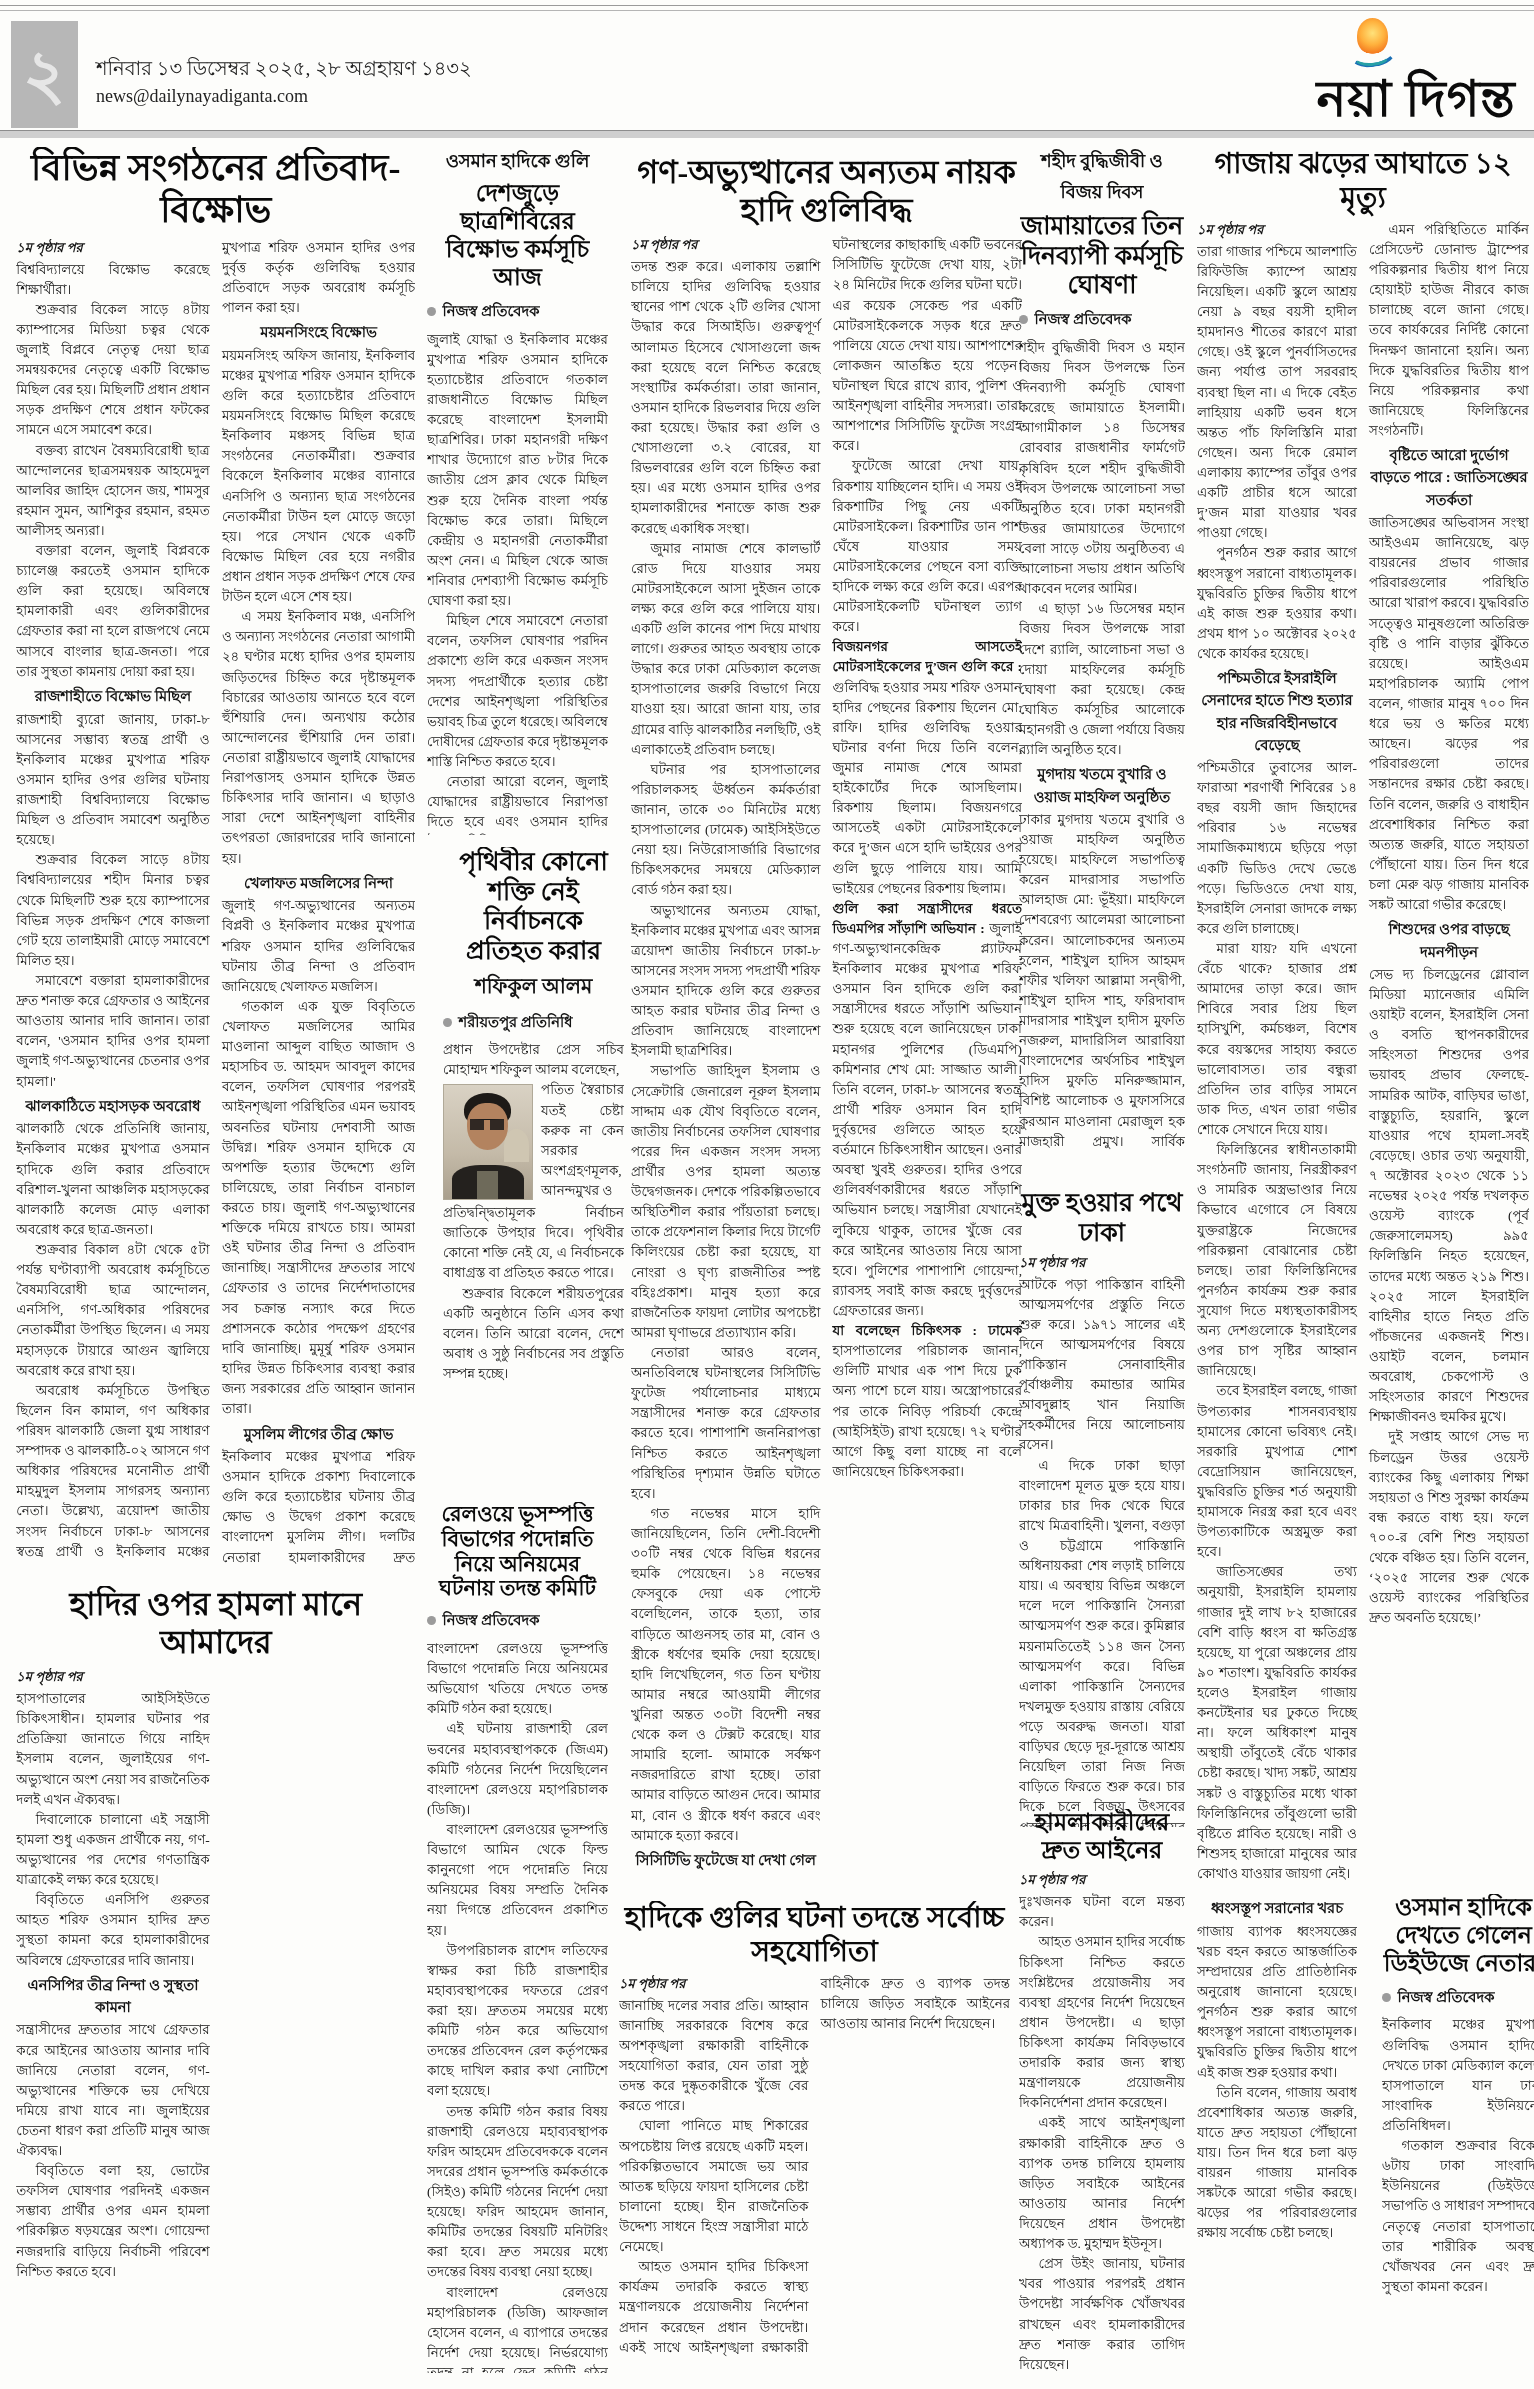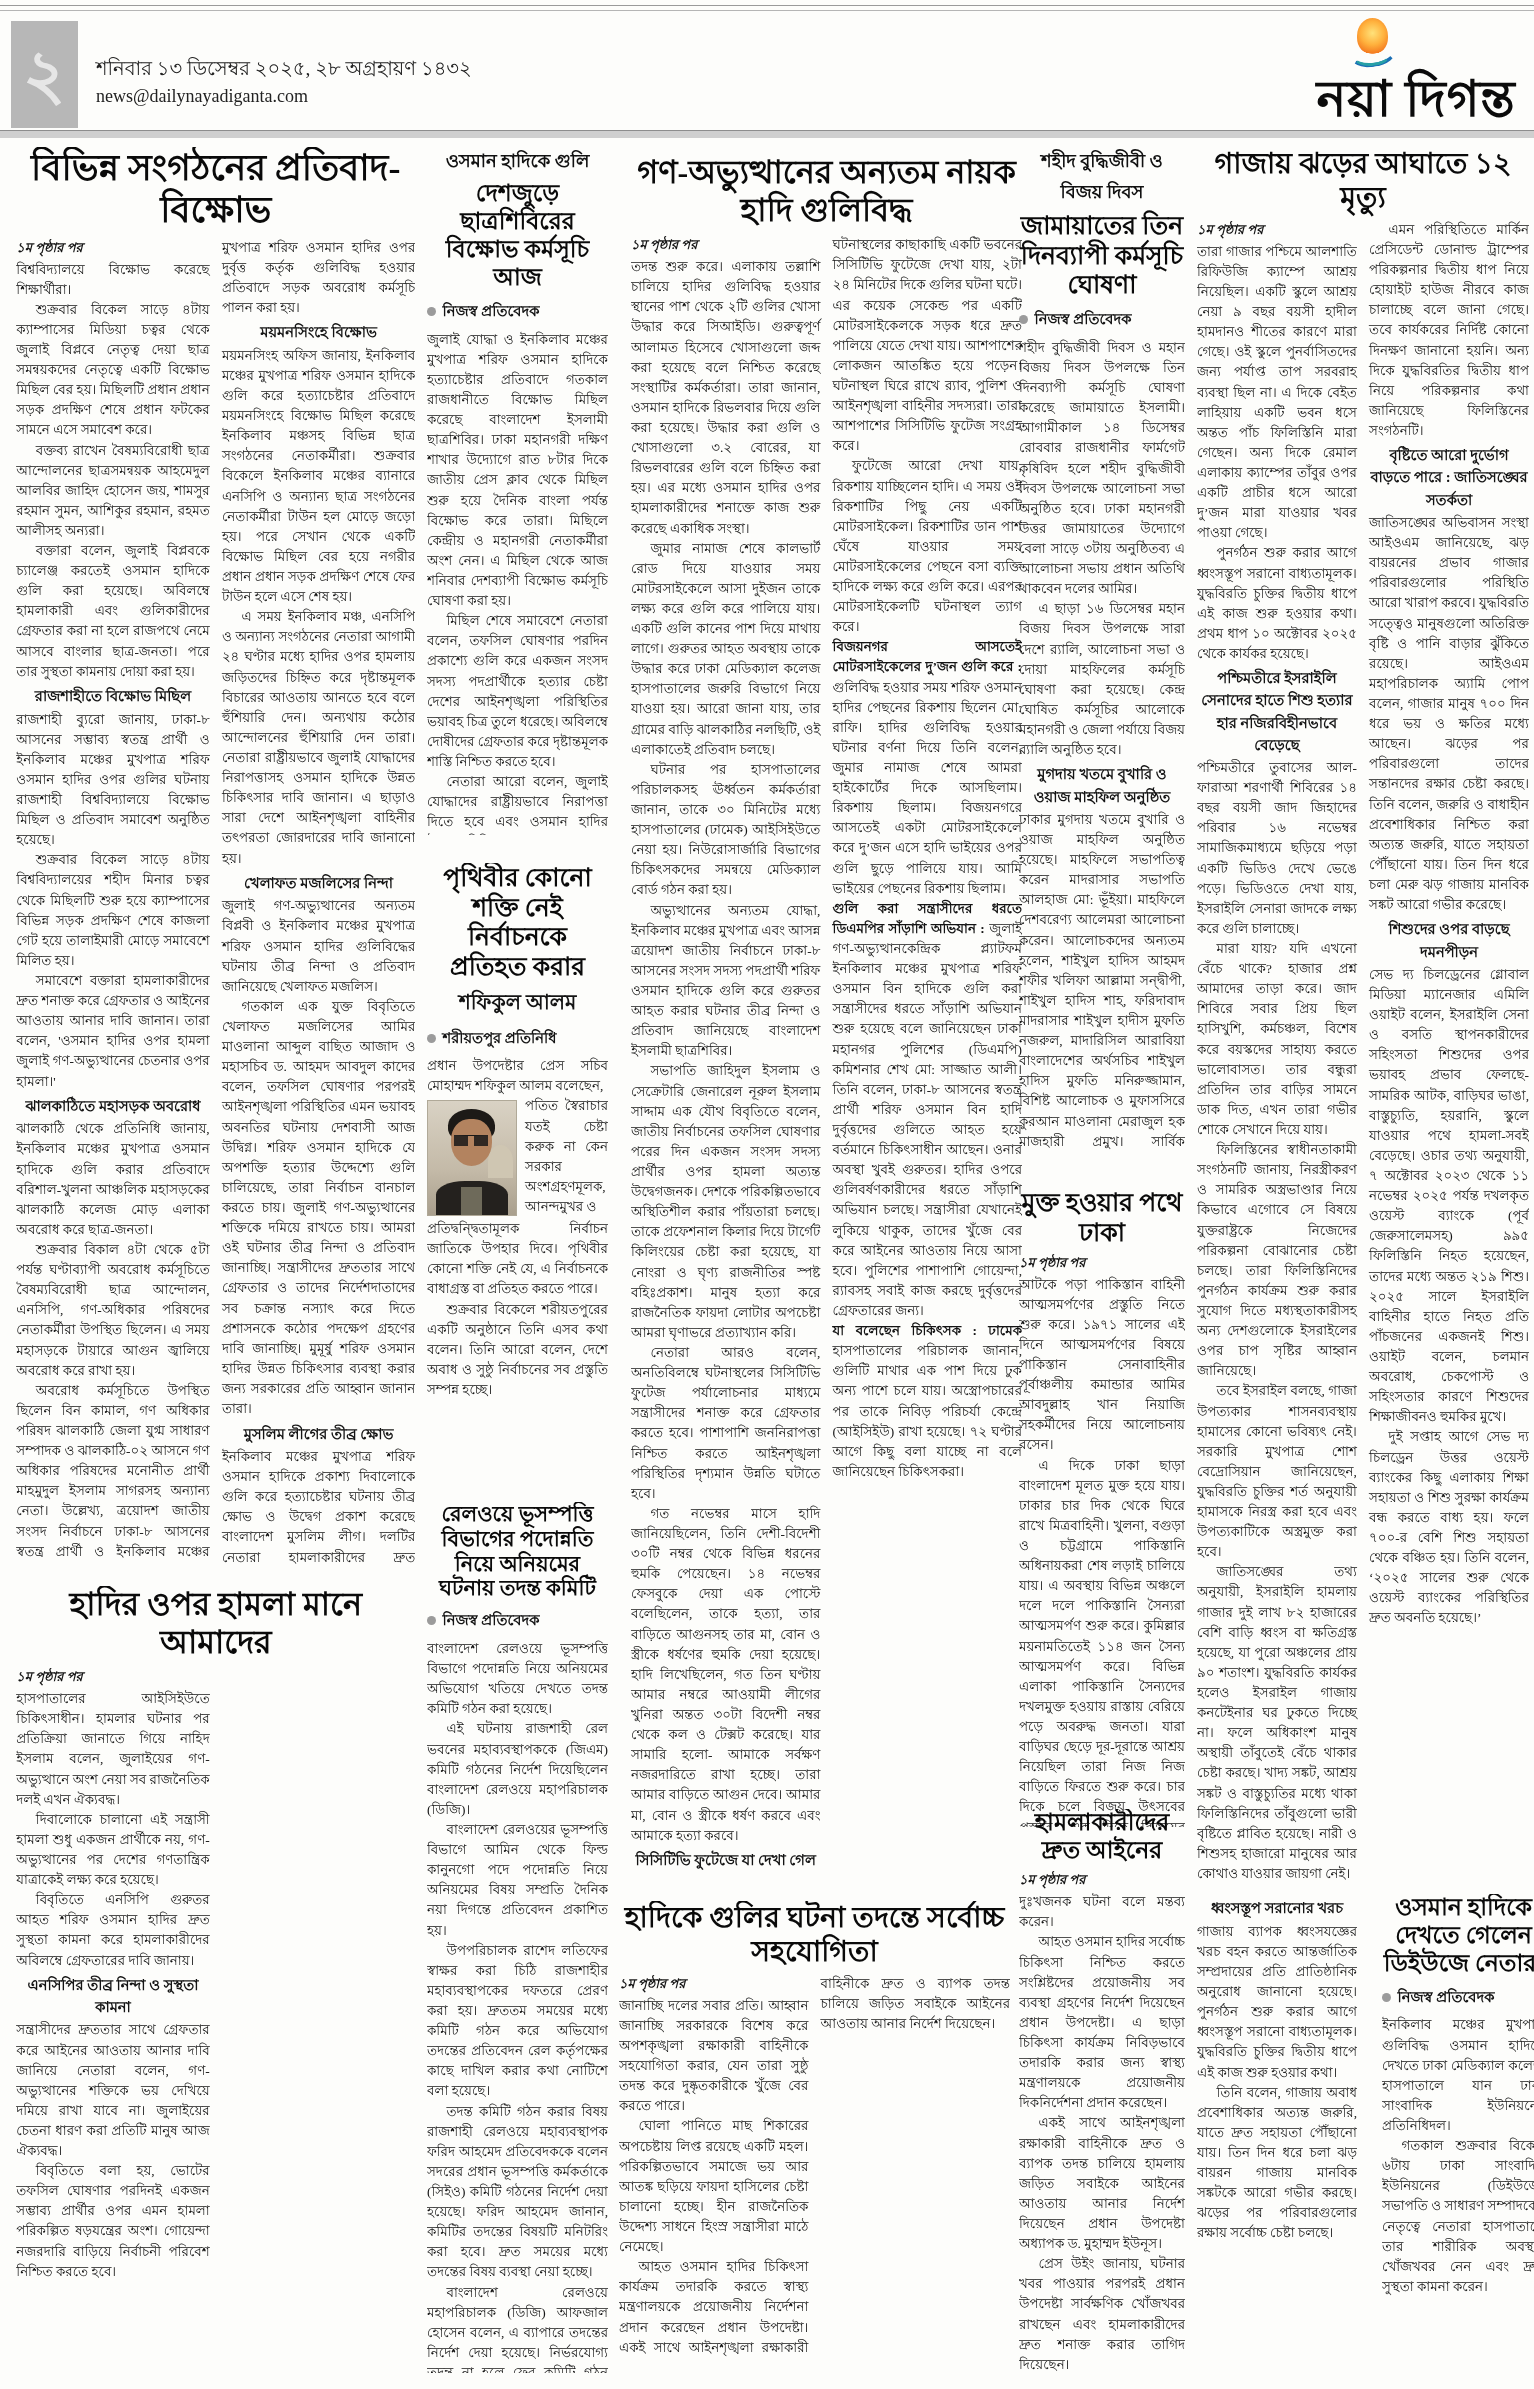--- a/index.html
+++ b/index.html
@@ -126,21 +126,21 @@
       <span class="dot"></span>
       <span>নিজস্ব প্রতিবেদক</span>
     </p>
     <div class="abody">
       <p class="bp noind">জুলাই যোদ্ধা ও ইনকিলাব মঞ্চের মুখপাত্র শরিফ ওসমান হাদিকে হত্যাচেষ্টার প্রতিবাদে গতকাল রাজধানীতে বিক্ষোভ মিছিল করেছে বাংলাদেশ ইসলামী ছাত্রশিবির। ঢাকা মহানগরী দক্ষিণ শাখার উদ্যোগে রাত ৮টার দিকে জাতীয় প্রেস ক্লাব থেকে মিছিল শুরু হয়ে দৈনিক বাংলা পর্যন্ত বিক্ষোভ করে তারা। মিছিলে কেন্দ্রীয় ও মহানগরী নেতাকর্মীরা অংশ নেন। এ মিছিল থেকে আজ শনিবার দেশব্যাপী বিক্ষোভ কর্মসূচি ঘোষণা করা হয়।</p>
       <p class="bp">মিছিল শেষে সমাবেশে নেতারা বলেন, তফসিল ঘোষণার পরদিন প্রকাশ্যে গুলি করে একজন সংসদ সদস্য পদপ্রার্থীকে হত্যার চেষ্টা দেশের আইনশৃঙ্খলা পরিস্থিতির ভয়াবহ চিত্র তুলে ধরেছে। অবিলম্বে দোষীদের গ্রেফতার করে দৃষ্টান্তমূলক শাস্তি নিশ্চিত করতে হবে।</p>
       <p class="bp">নেতারা আরো বলেন, জুলাই যোদ্ধাদের রাষ্ট্রীয়ভাবে নিরাপত্তা দিতে হবে এবং ওসমান হাদির উন্নত চিকিৎসার ব্যবস্থা করতে হবে।</p>
     </div>
   </section>
 
-  <section class="art" style="left:427px;top:847px;width:181px;height:643px;margin-top:16px;">
+  <section class="art" style="left:443px;top:847px;width:181px;height:643px;">
     <h2 class="hl s32">পৃথিবীর কোনো শক্তি নেই নির্বাচনকে প্রতিহত করার</h2>
     <p class="author">শফিকুল আলম</p>
     <p class="byline">
       <span class="dot"></span>
       <span>শরীয়তপুর প্রতিনিধি</span>
     </p>
     <div class="abody">
       <p class="bp noind">প্রধান উপদেষ্টার প্রেস সচিব মোহাম্মদ শফিকুল আলম বলেছেন,</p>
       <span class="photo">
         <span class="ph-crowd"></span>

